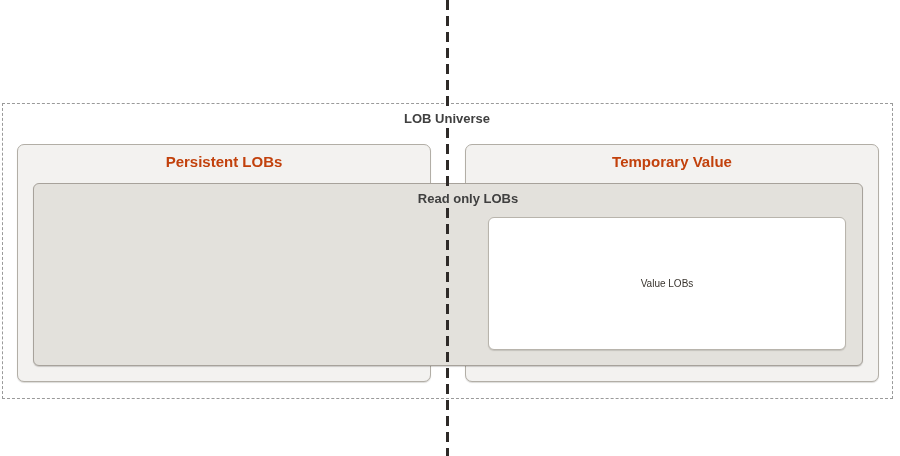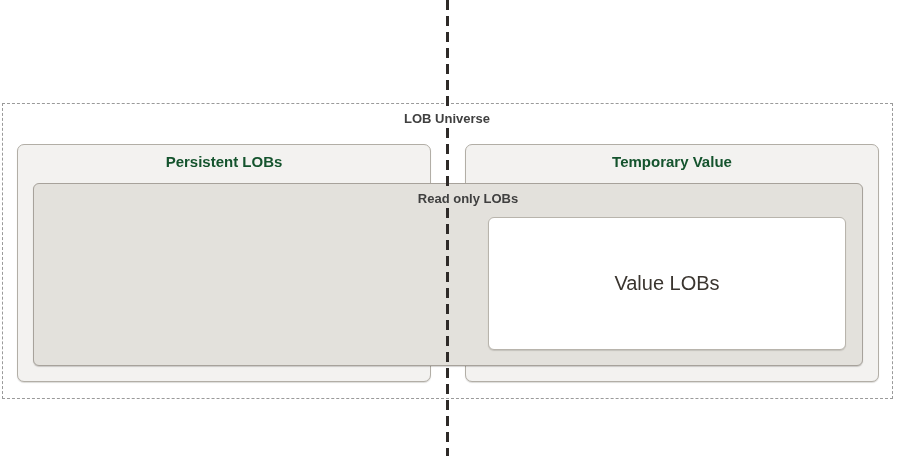--- a/index.html
+++ b/index.html
@@ -36,21 +36,21 @@
     border-radius: 7px;
     box-shadow: 0 1px 1px rgba(60,55,45,0.18);
     z-index: 2;
     text-align: center;
   }
   .light-box .box-label {
     display: inline-block;
     margin-top: 8px;
     font-size: 15px;
     font-weight: bold;
-    color: #14532d;
+    color: #c2410c;
   }
   #persistent-box { left: 17px; }
   #temporary-box  { left: 465px; }
   
   .readonly-box {
     position: absolute;
     left: 33px; top: 183px;
     width: 830px; height: 183px;
     box-sizing: border-box;
     background: #e3e1dc;
@@ -68,21 +68,21 @@
     background: #ffffff;
     border: 1px solid #b8b4ac;
     border-radius: 6px;
     box-shadow: 0 1px 1px rgba(60,55,45,0.18);
     z-index: 4;
     display: flex;
     align-items: center;
     justify-content: center;
   }
   .value-box .box-label {
-    font-size: 20px;
+    font-size: 10px;
     font-weight: normal;
     color: #3a352f;
   }
   
   .divider {
     position: absolute;
     left: 446px; top: 0;
     width: 3px; height: 456px;
     background: repeating-linear-gradient(
       to bottom,

